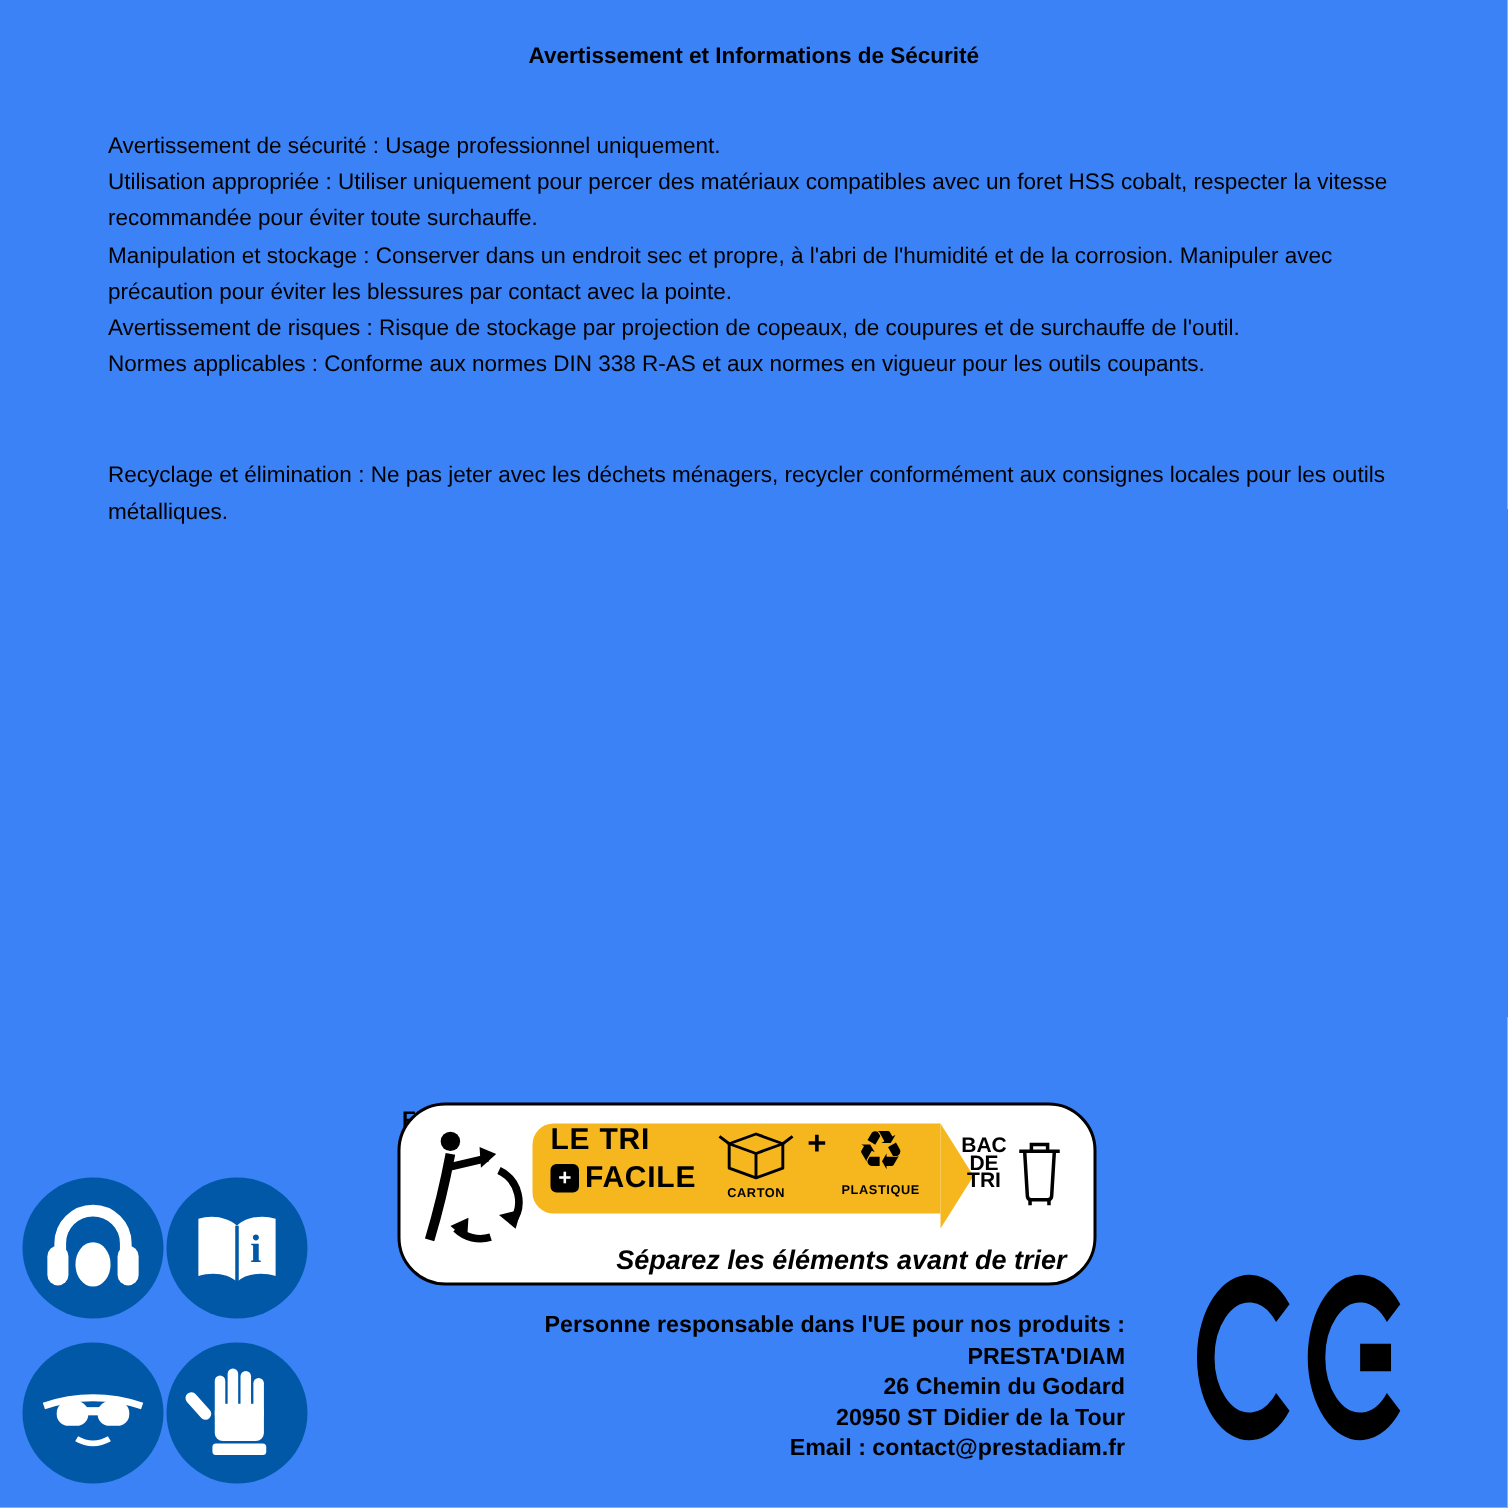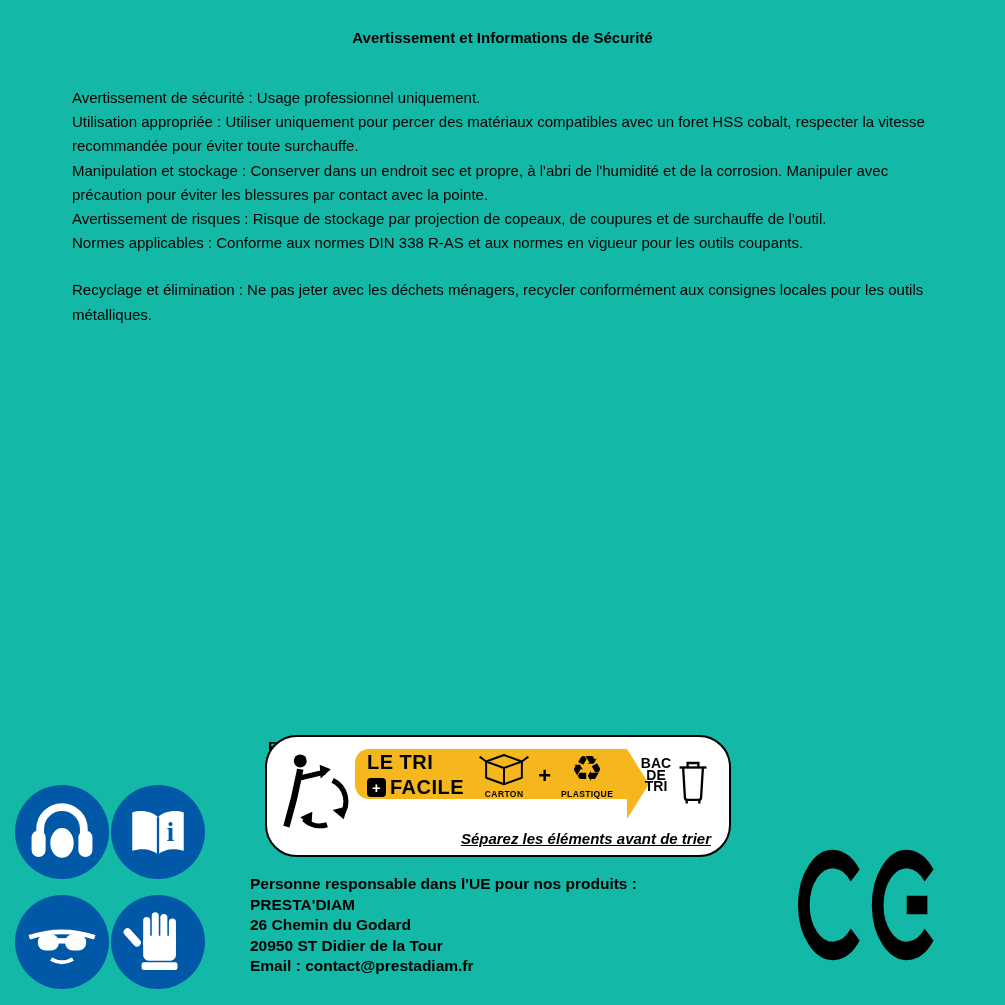--- a/index.html
+++ b/index.html
@@ -1,31 +1,31 @@
 <!DOCTYPE html>
 <html style="--mandatory_blue: #0158a7; --tri_yellow: #f6b71e; --text: #000000; --background: #ffffff;"><head>
 <meta charset="utf-8">
 <style>
   * { margin:0; padding:0; box-sizing:border-box; }
   html,body { width:1005px; height:1005px; background:#fff; }
   body { font-family:"Liberation Sans", sans-serif; color:#000; position:relative; overflow:hidden; }
 
-  .page { position:absolute; inset:0; background:#14b8a6; }
+  .page { position:absolute; inset:0; background:#3b82f6; }
 
   .title {
     position:absolute; top:29px; left:0; width:100%;
     text-align:center; font-size:15px; font-weight:bold;
   }
 
   .safety-text {
     position:absolute; top:86px; left:72px; width:866px;
     font-size:15px; line-height:24.2px; font-weight:normal;
   }
   .safety-text p { margin:0; }
-  .safety-text p.spaced { margin-top:23px; }
+  .safety-text p.spaced { margin-top:50px; }
 
   
   .icon-grid {
     position:absolute; left:15px; top:785px;
     display:grid; grid-template-columns:94px 94px; grid-template-rows:94px 94px;
     column-gap:2px; row-gap:16px;
   }
   .m-icon {
     width:94px; height:94px; border-radius:50%;
     background:var(--mandatory_blue,#0158a7);
@@ -34,23 +34,23 @@
   .m-icon svg { width:78px; height:78px; }
 
   
   .fr-label { position:absolute; left:268px; top:714px; font-size:15px; font-weight:bold;margin-top:24px; }
   .tri-box {
     position:absolute; left:265px; top:735px; width:466px; height:122px;
     border:2.5px solid #000; border-radius:32px; background:#fff;
   }
   .triman { position:absolute; left:12px; top:12px; width:74px; height:96px; }
   .tri-band {
-    position:absolute; left:88px; top:12px; width:272px; height:50px;
+    position:absolute; left:88px; top:12px; width:272px; height:60px;
     background:var(--tri_yellow,#f6b71e); border-radius:14px 0 0 14px;
-    display:flex; align-items:flex-end;
+    display:flex; align-items:flex-start;
   }
   .tri-band::after {
     content:""; position:absolute; right:-22px; top:0;
     border-top:35px solid transparent; border-bottom:35px solid transparent;
     border-left:22px solid var(--tri_yellow,#f6b71e);
   }
   .brand { padding-left:12px; padding-right:8px; }
   .brand-top { font-size:20px; font-weight:800; letter-spacing:.5px; }
   .brand-bottom { display:flex; align-items:center; gap:4px; margin-top:2px; }
   .plus-box {
@@ -63,26 +63,26 @@
   .mat-label { font-size:8.5px; font-weight:bold; letter-spacing:.4px; margin-top:1px; }
   .sep { font-size:22px; font-weight:bold; margin:0 4px 10px 8px; }
   .recycle-glyph { font-family:"DejaVu Sans", sans-serif; font-size:36px; line-height:38px; }
   .bac-label {
     position:absolute; left:370px; top:21px; width:38px;
     font-size:14px; font-weight:bold; line-height:11.5px; text-align:center;
   }
   .bin { position:absolute; left:408px; top:16px; width:36px; height:56px; }
   .tagline {
     position:absolute; right:18px; top:93px;
-    font-size:15px; font-weight:bold; font-style:italic;text-decoration:underline;
+    font-size:18px; font-weight:bold; font-style:italic;
   }
 
   .responsible {
     position:absolute; left:250px; top:874px; width:500px;
-    text-align:left; font-size:15.5px; font-weight:bold; line-height:20.5px;
+    text-align:right; font-size:15.5px; font-weight:bold; line-height:20.5px;
   }
 
   .ce-mark { position:absolute; left:796px; top:849px; width:142px; height:112px; }
 </style>
 </head>
 <body>
 
 <div class="page">
 
   <h1 class="title">Avertissement et Informations de Sécurité</h1>

